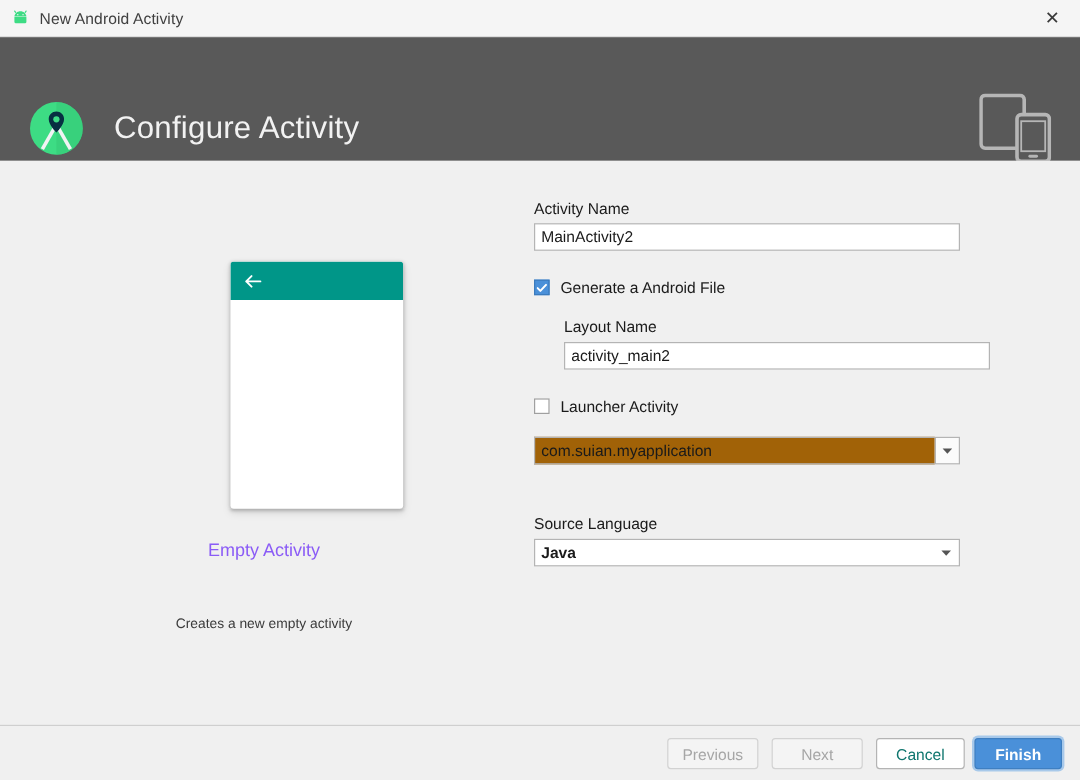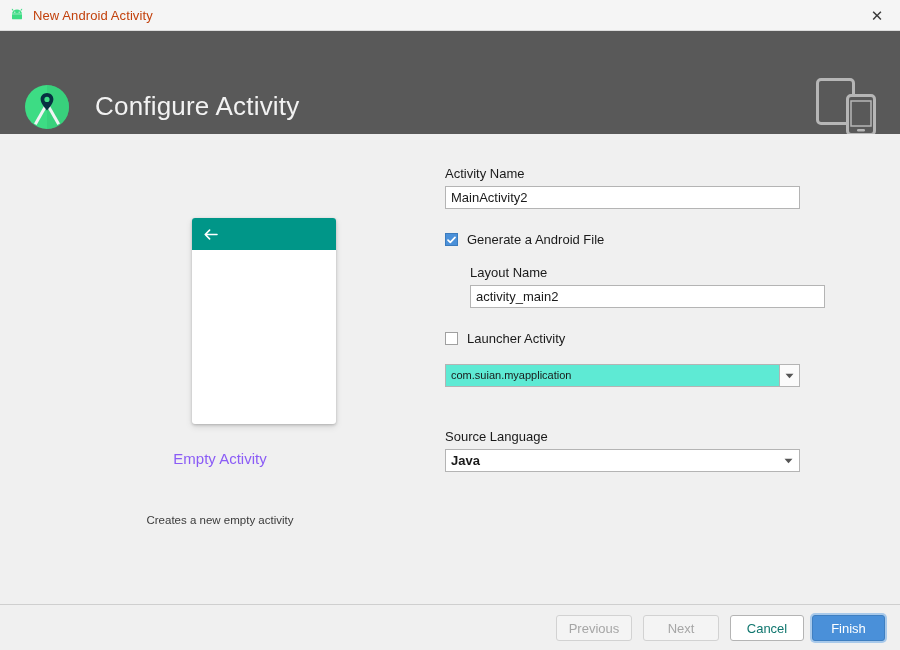--- a/index.html
+++ b/index.html
@@ -28,21 +28,21 @@
     align-items: center;
     box-sizing: border-box;
   }
   #titlebar .tb-icon {
     width: 16px; height: 16px;
     margin-left: 9px; margin-right: 8px;
     display: block;
   }
   #titlebar .tb-title {
     font-size: 13px;
-    color: #c2410c;
+    color: #404040;
     letter-spacing: .1px;
   }
   #titlebar .tb-close {
     margin-left: auto;
     width: 46px; height: 30px;
     display: flex; align-items: center; justify-content: center;
     color: #3a3a3a;
     font-size: 15px;
     line-height: 1;
   }
@@ -180,25 +180,25 @@
 
   
   .combo-split {
     width: 355px;
     height: 23px;
     display: flex;
     box-sizing: border-box;
   }
   .combo-split .cs-text {
     flex: 1 1 auto;
-    background: #5eead4;
+    background: #a16207;
     border: 1px solid #b4b4b4;
     border-right: none;
     box-sizing: border-box;
-    font-size: 11px;
+    font-size: 13px;
     color: #1a1a1a;
     padding: 0 5px;
     line-height: 21px;
     overflow: hidden;
     white-space: nowrap;
   }
   .combo-split .cs-btn {
     width: 21px;
     background: #fbfbfb;
     border: 1px solid #b4b4b4;
@@ -251,21 +251,21 @@
   }
   .btn.disabled {
     background: #f4f4f4;
     border: 1px solid #d2d2d2;
     color: #a6a6a6;
   }
   .btn.primary {
     background: #4a90d9;
     border: 1px solid #3f7fc1;
     color: #ffffff;
-    font-weight: normal;
+    font-weight: bold;
     box-shadow: 0 0 0 2px #a8c9ea;
   }
   #btn-previous { left: 556px; width: 76px; }
   #btn-next     { left: 643px; width: 76px; }
   #btn-cancel   { left: 730px; width: 74px; }
   #btn-finish   { left: 812px; width: 73px; }
 </style>
 </head>
 <body>
 

